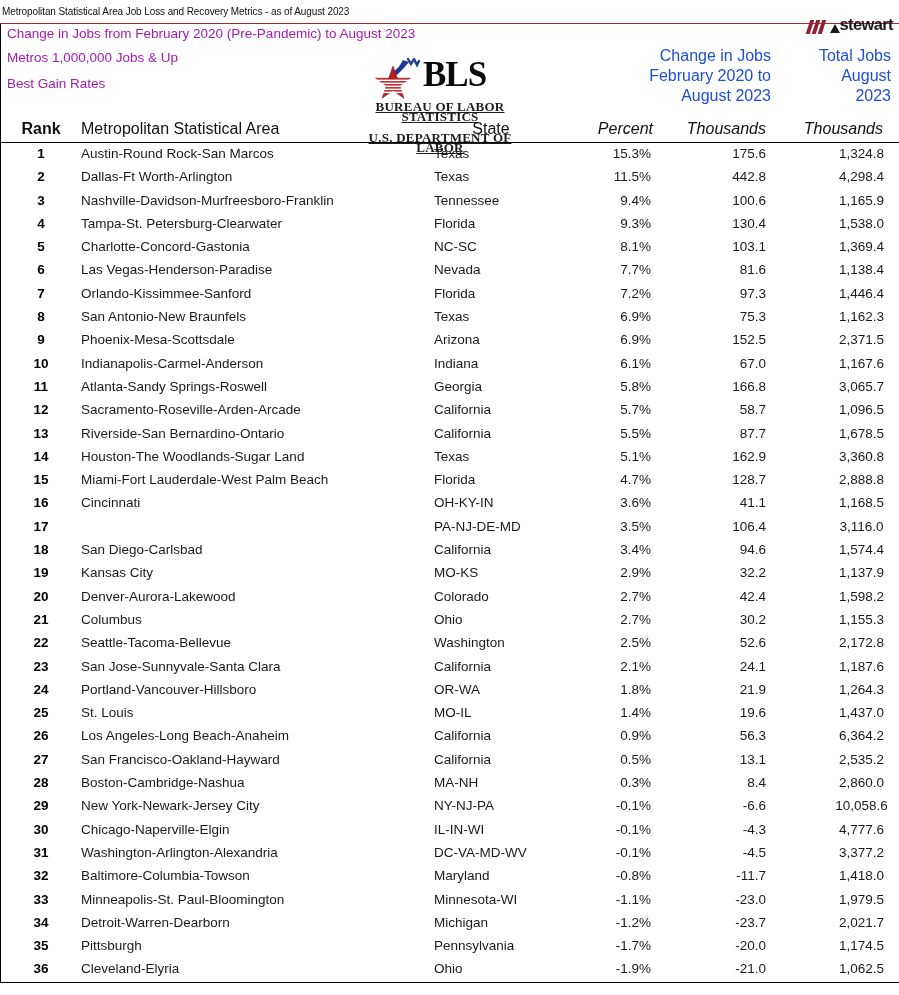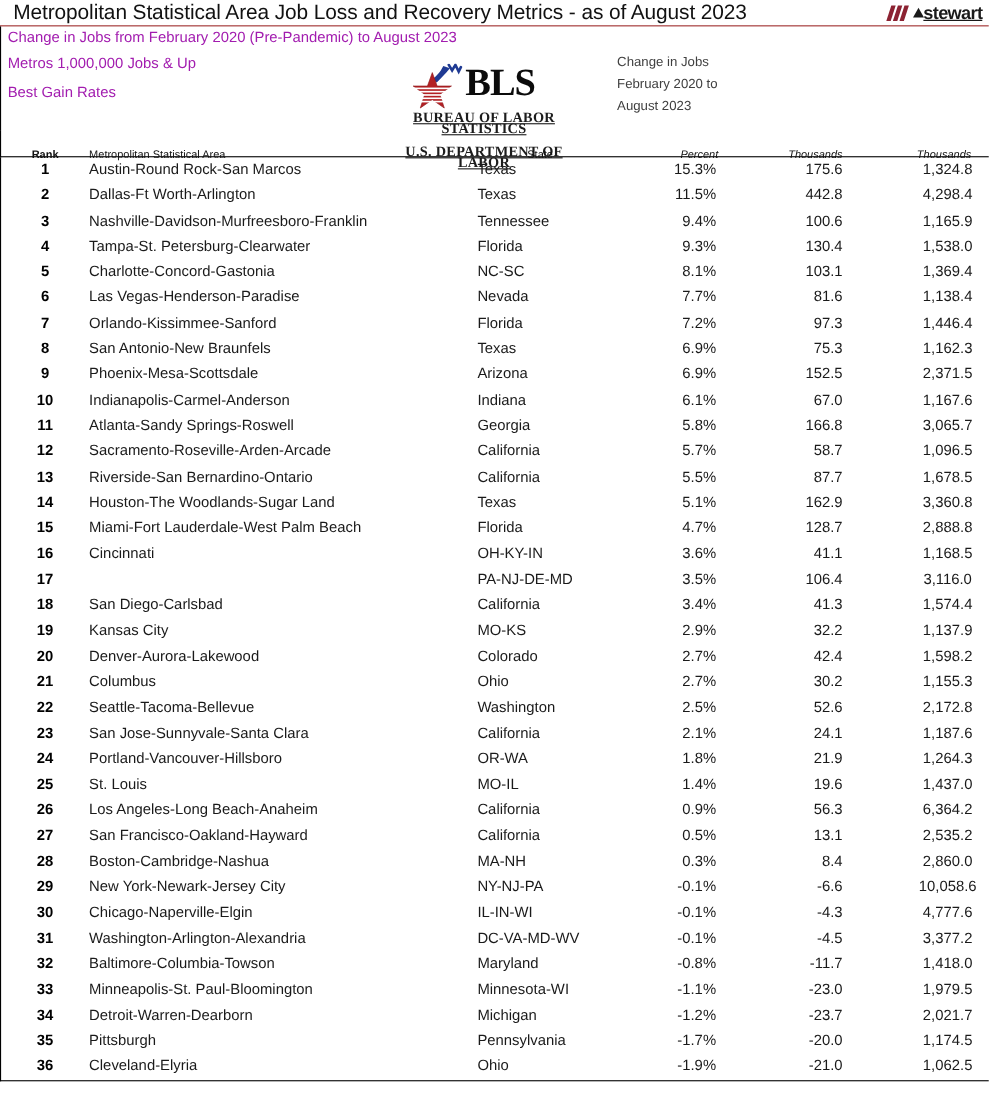--- a/index.html
+++ b/index.html
@@ -25,34 +25,33 @@
     position: absolute;
     left: 0; top: 0;
     width: 899px;
     height: 24px;
     border-bottom: 1.5px solid #9e2b2b;
     box-sizing: border-box;
     display: flex;
     align-items: center;
   }
   .title-bar-text {
-    font-size: 19px;
+    font-size: 10px;
     letter-spacing: -0.1px;
-    padding-left: 12px;
+    padding-left: 2px;
     white-space: nowrap;
     color: #111;
   }
   .stewart-logo {
     position: absolute;
     right: 6px;
-    top: 2px;
+    top: 14px;
     display: flex;
-    align-items: center;
+    align-items: flex-end;
     height: 20px;
-    text-decoration: underline;
   }
   .stewart-bars {
     display: inline-block;
     width: 22px;
     height: 14px;
     position: relative;
     margin-right: 1px;
   }
   .stewart-bars i {
     position: absolute;
@@ -139,25 +138,25 @@
     text-align: center;
     line-height: 9.5px;
     margin-top: 2px;
     width: 146px;
     text-decoration: underline;
   }
 
   
   .colhead {
     position: absolute;
-    text-align: left;
-    font-size: 12px;
+    text-align: right;
+    font-size: 16px;
     line-height: 20px;
     white-space: nowrap;
-    color: #404040;
+    color: #1d4ed8;
   }
   .colhead.change {
     left: 560px;
     top: 22px;
     width: 210px;
   }
   .colhead.total {
     left: 775px;
     top: 22px;
     width: 115px;
@@ -169,24 +168,24 @@
     left: 0;
     top: 119px;
     width: 899px;
     height: 24px;
     border-left: 1.5px solid #000;
     border-bottom: 1.8px solid #000;
     box-sizing: border-box;
   }
   .lbl {
     position: absolute;
-    font-size: 10px;
+    font-size: 16px;
     color: #111;
     white-space: nowrap;
-    top: 17px;
+    top: 1px;
   }
   .lbl.rank   { left: 12px;  width: 56px;  text-align: center; font-weight: 700; }
   .lbl.msa    { left: 80px;  text-align: left; }
   .lbl.state  { left: 430px; width: 120px; text-align: center; }
   .lbl.pct    { left: 560px; width: 92px;  text-align: right; font-style: italic; }
   .lbl.thou   { left: 665px; width: 100px; text-align: right; font-style: italic; }
   .lbl.total  { left: 775px; width: 107px; text-align: right; font-style: italic; }
 
   
   .table-body {
@@ -262,20 +261,25 @@
       </div>
       <div class="bls-sub">BUREAU OF LABOR STATISTICS</div>
       <div class="bls-sub" style="margin-top:12px">U.S. DEPARTMENT OF LABOR</div>
     </div>
 
     <div class="colhead change">
       <div>Change in Jobs</div>
       <div>February 2020 to</div>
       <div>August 2023</div>
     </div>
+    <div class="colhead total">
+      <div>Total Jobs</div>
+      <div>August</div>
+      <div>2023</div>
+    </div>
   </div>
 
   <div class="label-row">
     <div class="lbl rank">Rank</div>
     <div class="lbl msa">Metropolitan Statistical Area</div>
     <div class="lbl state">State</div>
     <div class="lbl pct">Percent</div>
     <div class="lbl thou">Thousands</div>
     <div class="lbl total">Thousands</div>
   </div>
@@ -414,21 +418,21 @@
         <div class="cell c-state">PA-NJ-DE-MD</div>
         <div class="cell c-pct">3.5%</div>
         <div class="cell c-thou">106.4</div>
         <div class="cell c-total">3,116.0</div>
       </div>
       <div class="row">
         <div class="cell c-rank">18</div>
         <div class="cell c-msa">San Diego-Carlsbad</div>
         <div class="cell c-state">California</div>
         <div class="cell c-pct">3.4%</div>
-        <div class="cell c-thou">41.3</div>
+        <div class="cell c-thou">94.6</div>
         <div class="cell c-total">1,574.4</div>
       </div>
       <div class="row">
         <div class="cell c-rank">19</div>
         <div class="cell c-msa">Kansas City</div>
         <div class="cell c-state">MO-KS</div>
         <div class="cell c-pct">2.9%</div>
         <div class="cell c-thou">32.2</div>
         <div class="cell c-total">1,137.9</div>
       </div>

